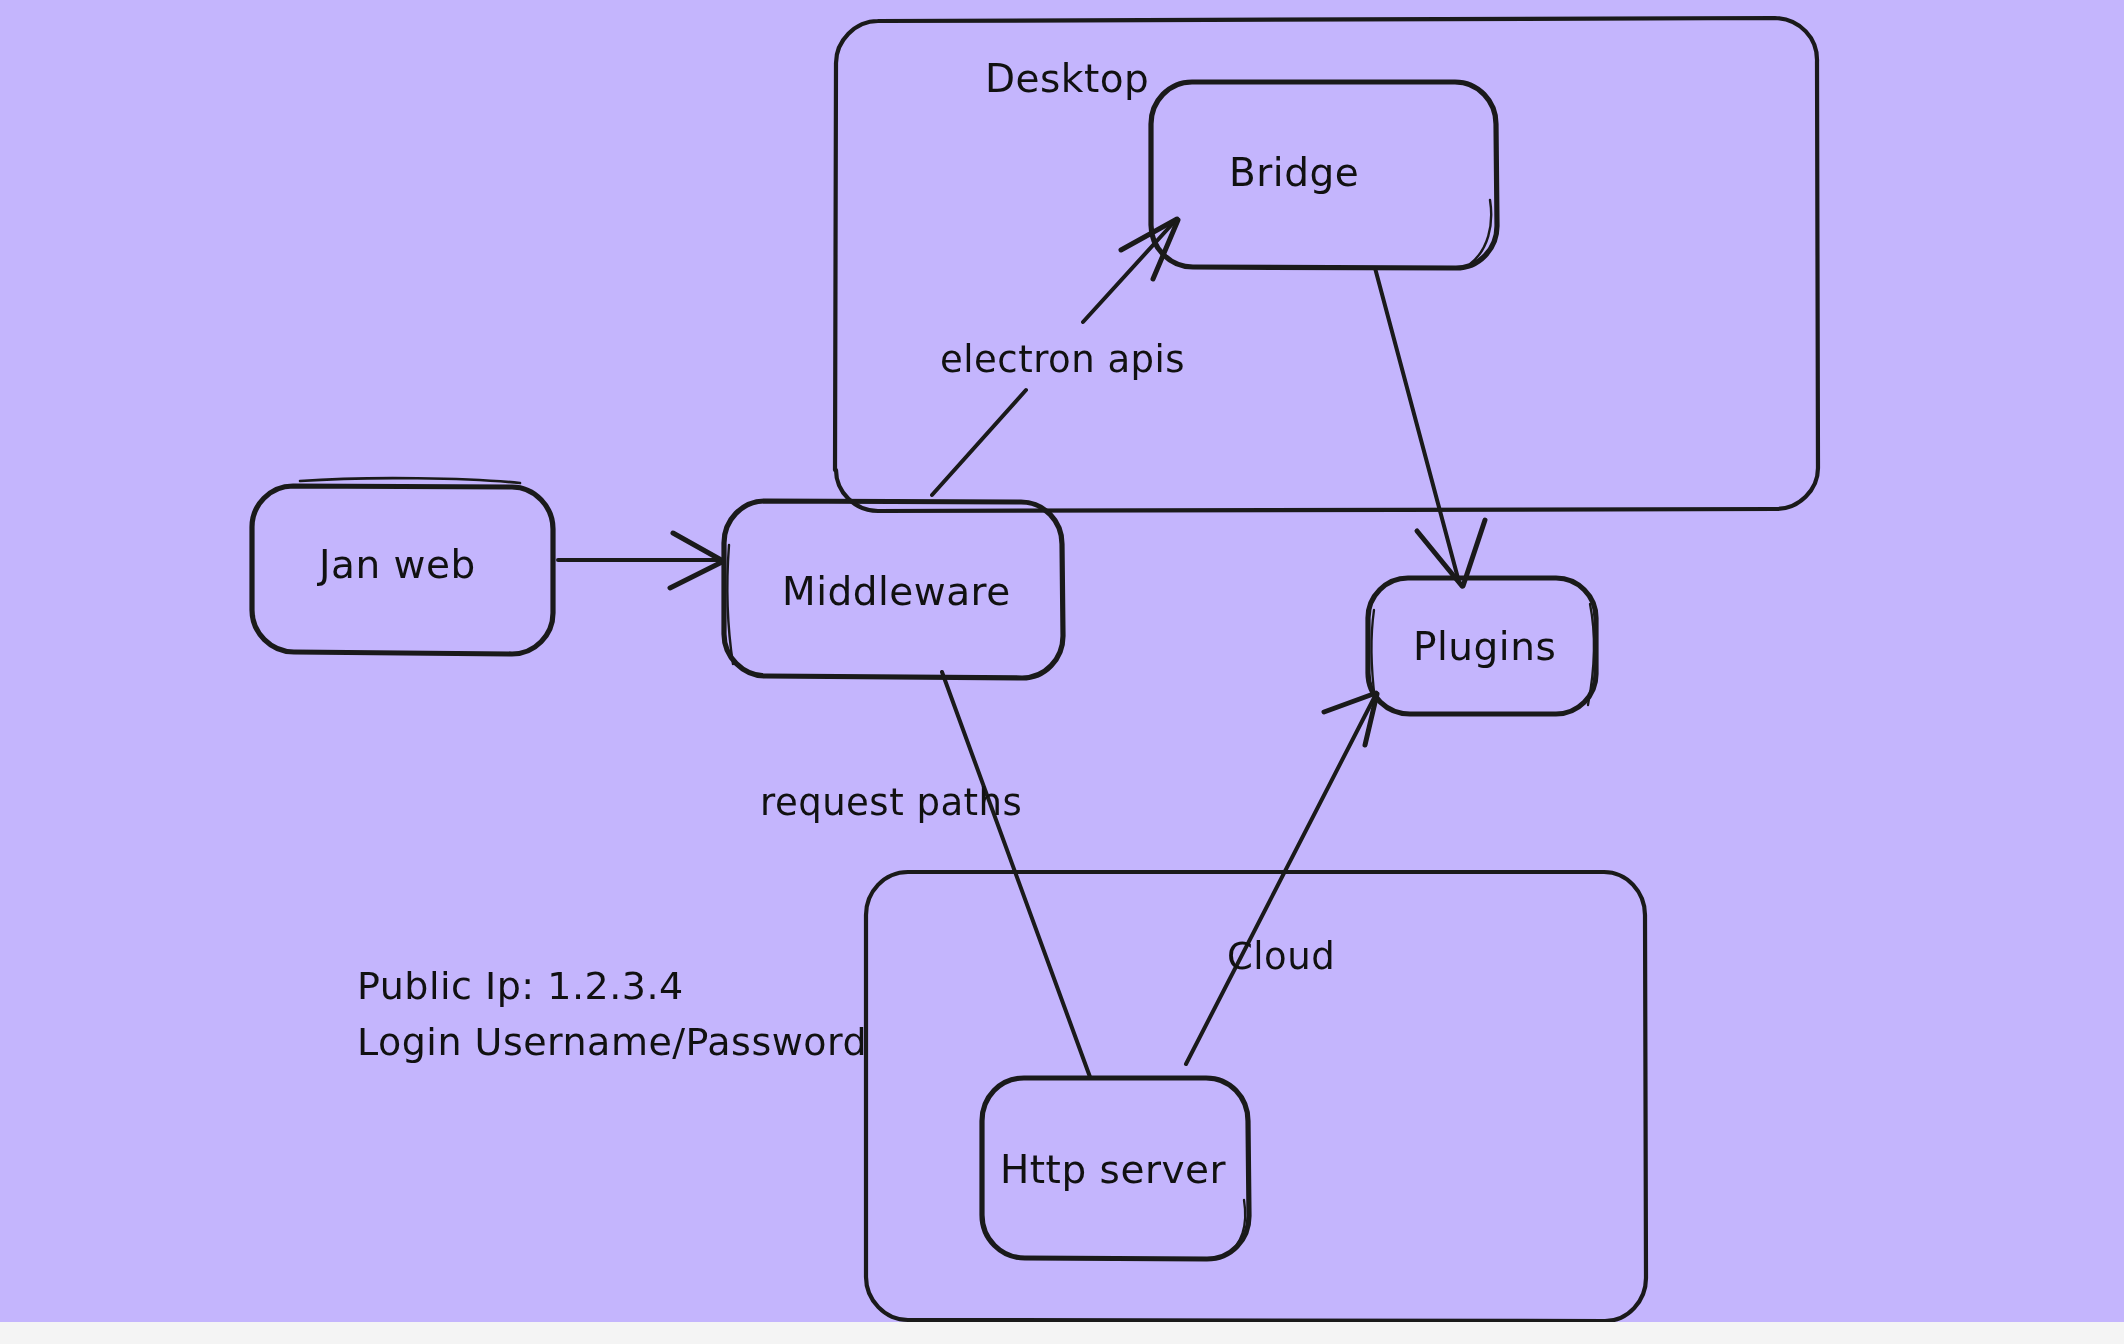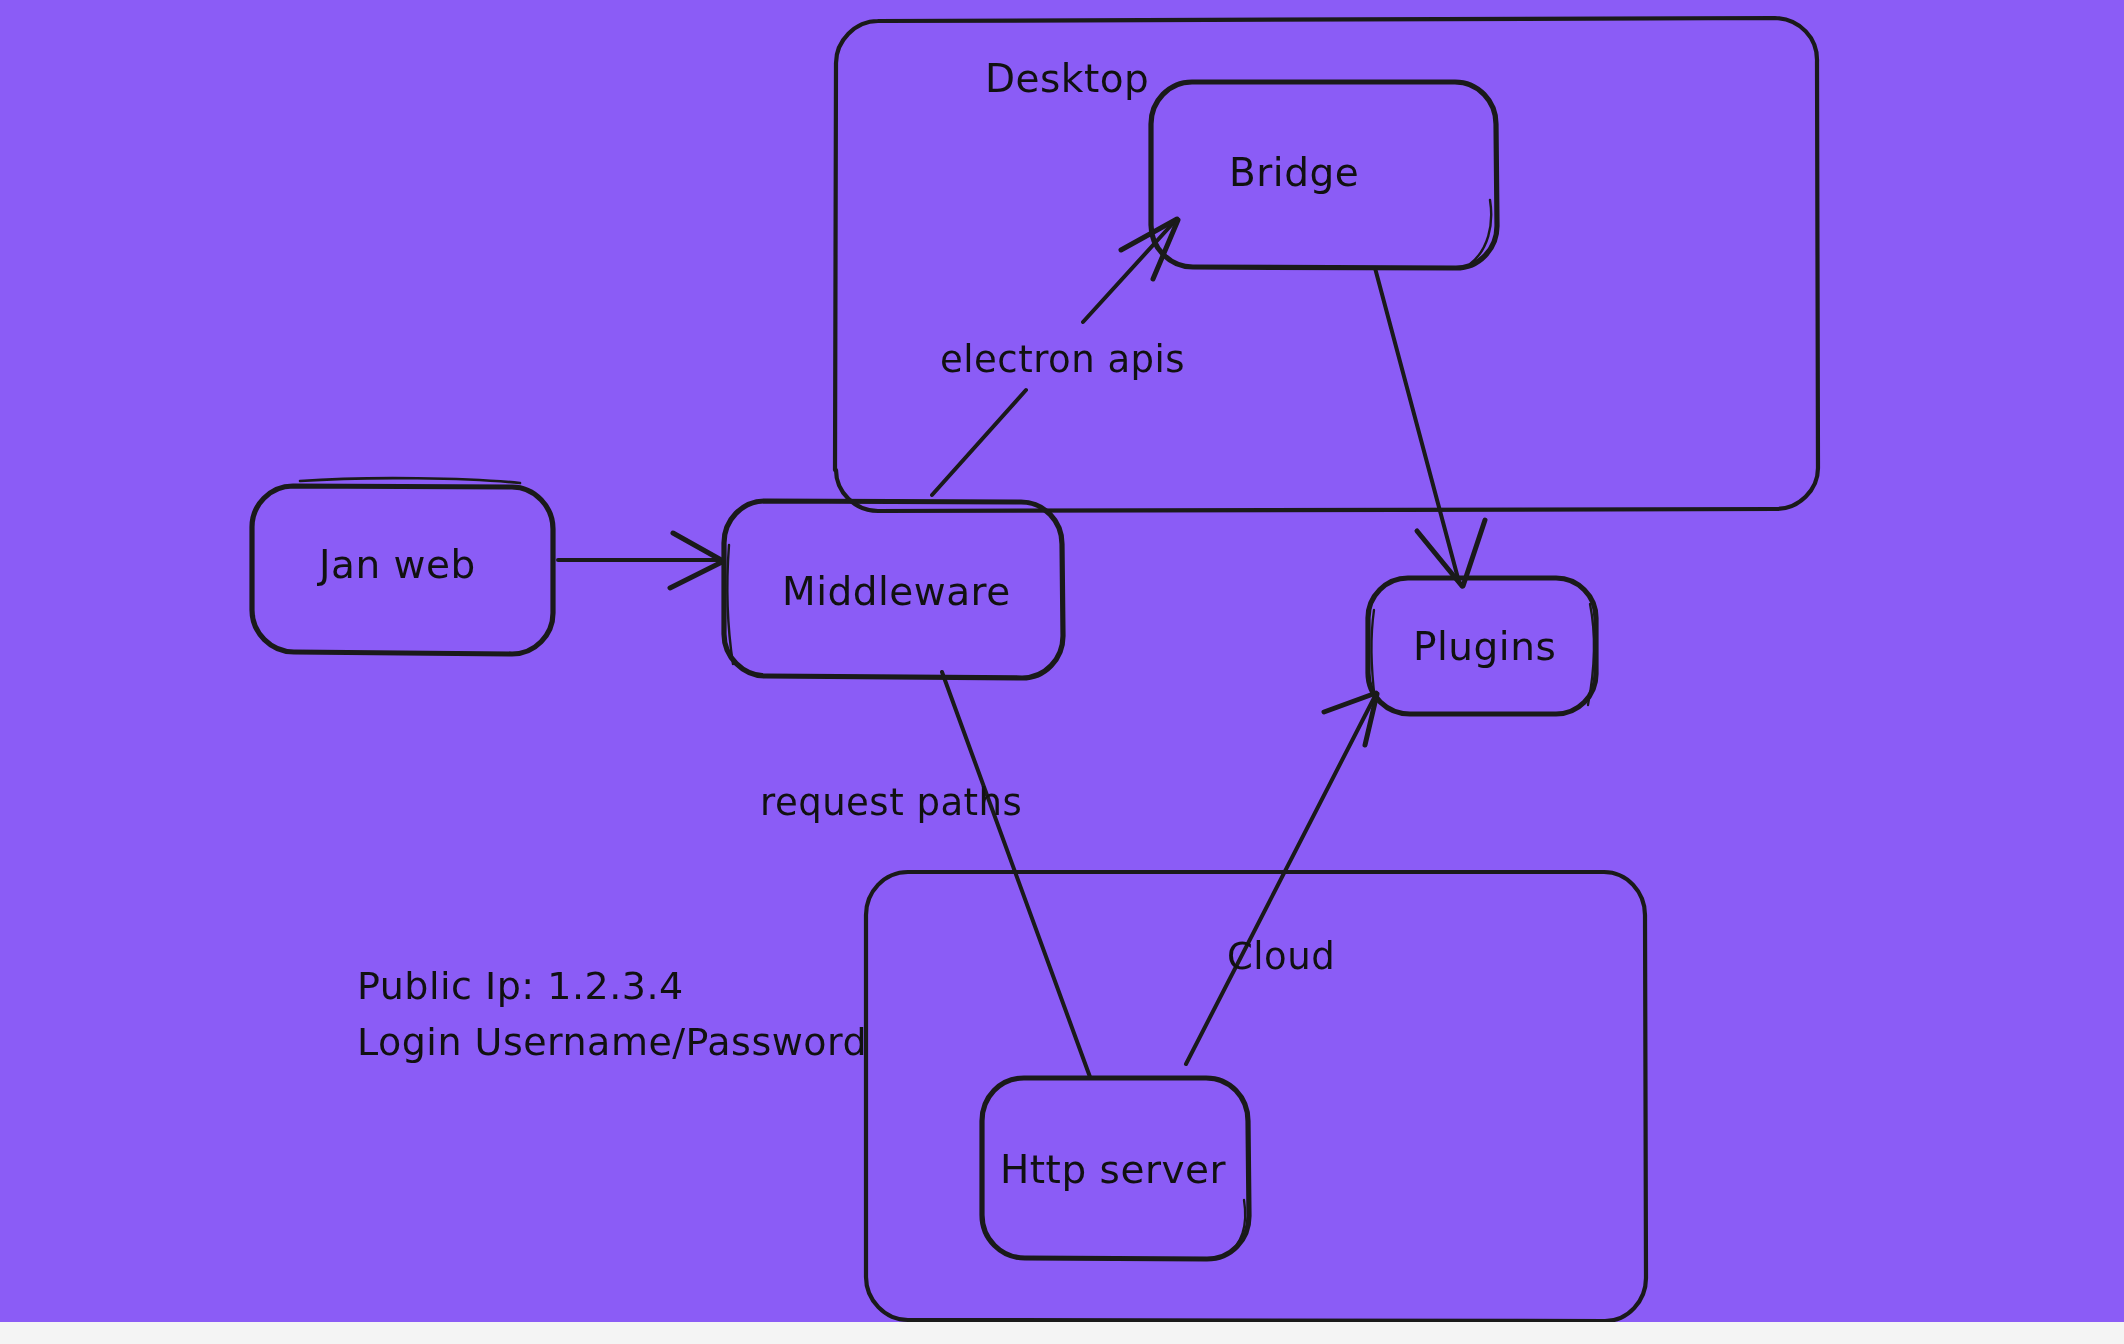--- a/index.html
+++ b/index.html
@@ -4,21 +4,21 @@
 <style>
   html, body {
     margin: 0;
     padding: 0;
     background: #ffffff;
   }
   #canvas-wrap {
     position: relative;
     width: 2124px;
     height: 1344px;
-    background: #8b5cf6;
+    background: #c4b5fd;
     overflow: hidden;
     font-family: "DejaVu Sans", sans-serif;
   }
   svg#diagram {
     position: absolute;
     inset: 0;
     width: 2124px;
     height: 1344px;
     display: block;
   }

